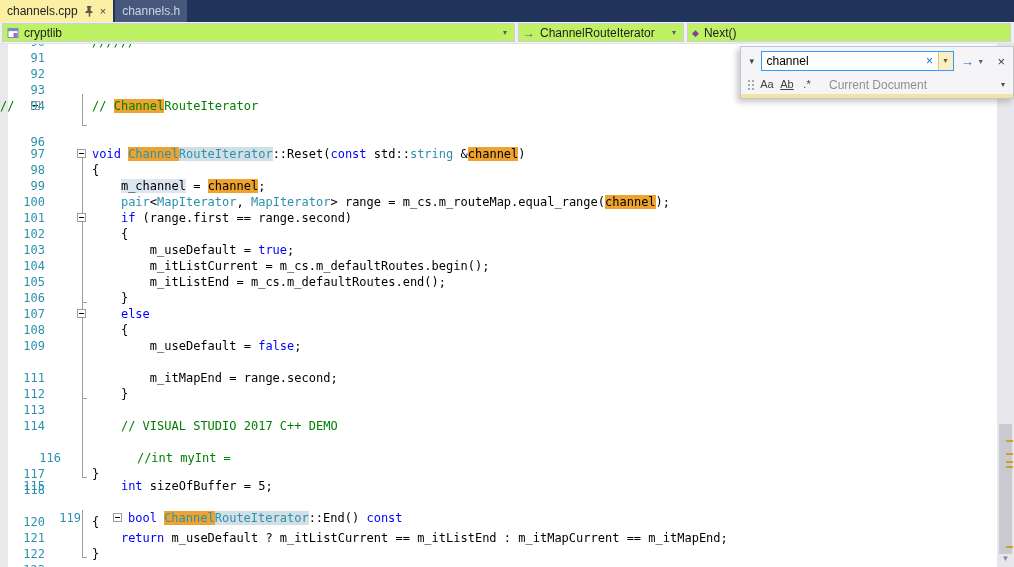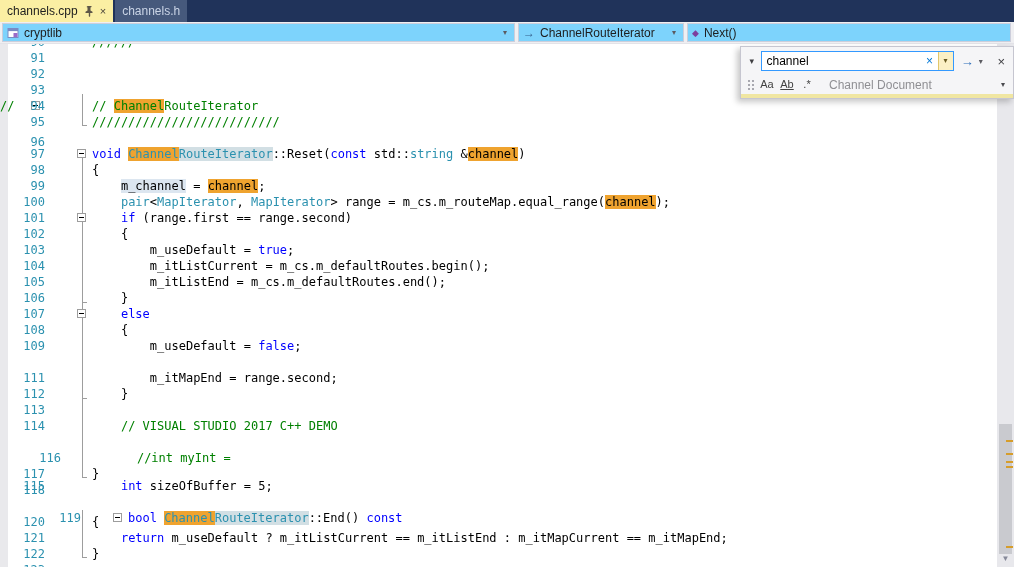--- a/index.html
+++ b/index.html
@@ -10,21 +10,21 @@
   .tabbar{position:absolute;top:0;left:0;right:0;height:22px;background:#20335A;display:flex;}
   .tab{height:22px;display:flex;align-items:center;padding:0 7px;font-size:12px;cursor:default;}
   .tab.active{background:#FBEFA3;color:#1E1E1E;}
   .tab.inactive{background:#46597C;color:#CAD4E6;margin-left:2px;}
   .tab .tpin{margin-left:7px;display:flex;align-items:center;}
   .tab .tclose{margin-left:6px;font-size:11px;color:#4A443A;line-height:22px;}
 
   
   .navbar{position:absolute;top:22px;left:0;right:0;height:22px;background:#EFEFF2;
           display:flex;align-items:center;padding:0 2px;box-sizing:border-box;border-bottom:1px solid #E3E3E8;}
-  .combo{height:19px;background:#7dd3fc;border:1px solid #CCCEDB;display:flex;align-items:center;
+  .combo{height:19px;background:#bef264;border:1px solid #CCCEDB;display:flex;align-items:center;
          font-size:12px;color:#1E1E1E;box-sizing:border-box;padding:0 4px;}
   .combo .caret{margin-left:auto;color:#5B5B61;font-size:8px;padding:0 3px;}
   .combo1{width:513px;}
   .combo2{width:166px;margin-left:3px;}
   .combo3{flex:1;margin-left:3px;margin-right:1px;}
   .ico-arrow{color:#35608C;font-weight:bold;font-size:12px;margin-right:5px;}
   .ico-method{color:#7D3F9D;font-size:9px;margin-right:5px;}
   .ico-proj{margin-right:5px;display:flex;align-items:center;}
 
   
@@ -129,21 +129,20 @@
     <div class="ovl" style="left:82px;top:433px;width:5px;height:1px"></div>
     <div class="ovl" style="left:82px;top:466px;width:1px;height:48px"></div>
     <div class="ovl" style="left:82px;top:513px;width:5px;height:1px"></div>
 
     <div class="lines">
         <div class="row" style="top: 0px;"><span class="lnum">90</span><span class="outline"></span><span class="code"><span class="c">//////</span></span></div>
         <div class="row" style="top: 16px;"><span class="lnum">91</span><span class="outline"></span><span class="code"></span></div>
         <div class="row" style="top: 32px;"><span class="lnum">92</span><span class="outline"></span><span class="code"></span></div>
         <div class="row" style="top: 48px; flex-direction: column;"><span class="lnum">93</span><span class="outline"><span class="foldbox"></span></span><span class="code"><span class="c">//</span></span></div>
         <div class="row" style="top: 64px;"><span class="lnum">94</span><span class="outline"></span><span class="code"><span class="c">// </span><span class="c f">Channel</span><span class="c">RouteIterator</span></span></div>
-        <div class="row" style="top: 80px;"><span class="lnum">95</span><span class="outline"></span><span class="code"><span class="c">//////////////////////////</span></span></div>
         <div class="row" style="top: 100px; gap: 32px;"><span class="lnum">96</span><span class="outline"></span><span class="code"></span></div>
         <div class="row" style="top: 112px;"><span class="lnum">97</span><span class="outline"><span class="foldbox"></span></span><span class="code"><span class="k">void</span><span class="p"> </span><span class="t f">Channel</span><span class="t r">RouteIterator</span><span class="p">::Reset(</span><span class="k">const</span><span class="p"> std::</span><span class="t">string</span><span class="p"> &amp;</span><span class="p f">channel</span><span class="p">)</span></span></div>
         <div class="row" style="top: 128px;"><span class="lnum">98</span><span class="outline"></span><span class="code"><span class="p">{</span></span></div>
         <div class="row" style="top: 144px;"><span class="lnum">99</span><span class="outline"></span><span class="code"><span class="p">    </span><span class="p cur">m_channel</span><span class="p"> = </span><span class="p f">channel</span><span class="p">;</span></span></div>
         <div class="row" style="top: 160px;"><span class="lnum">100</span><span class="outline"></span><span class="code"><span class="p">    </span><span class="t">pair</span><span class="p">&lt;</span><span class="t">MapIterator</span><span class="p">, </span><span class="t">MapIterator</span><span class="p">&gt; range = m_cs.m_routeMap.equal_range(</span><span class="p f">channel</span><span class="p">);</span></span></div>
         <div class="row" style="top: 176px;"><span class="lnum">101</span><span class="outline"><span class="foldbox"></span></span><span class="code"><span class="p">    </span><span class="k">if</span><span class="p"> (range.first == range.second)</span></span></div>
         <div class="row" style="top: 192px;"><span class="lnum">102</span><span class="outline"></span><span class="code"><span class="p">    {</span></span></div>
         <div class="row" style="top: 208px;"><span class="lnum">103</span><span class="outline"></span><span class="code"><span class="p">        m_useDefault = </span><span class="k">true</span><span class="p">;</span></span></div>
         <div class="row" style="top: 224px;"><span class="lnum">104</span><span class="outline"></span><span class="code"><span class="p">        m_itListCurrent = m_cs.m_defaultRoutes.begin();</span></span></div>
         <div class="row" style="top: 240px;"><span class="lnum">105</span><span class="outline"></span><span class="code"><span class="p">        m_itListEnd = m_cs.m_defaultRoutes.end();</span></span></div>
@@ -189,20 +188,20 @@
       <span class="fnext">→</span>
       <span class="fnextcaret">▾</span>
       <span class="fclose">×</span>
     </div>
     <div class="frow2">
       <span class="grip"></span>
       <span class="fbtn">Aa</span>
       <span class="fbtn word">Ab</span>
       <span class="fbtn">.*</span>
       <span class="fscope">
-        <span>Channel Document</span>
+        <span>Current Document</span>
         <span class="caret">▾</span>
       </span>
     </div>
     <div class="fyellow"></div>
   </div>
 
 </div>
 
 </body></html>

